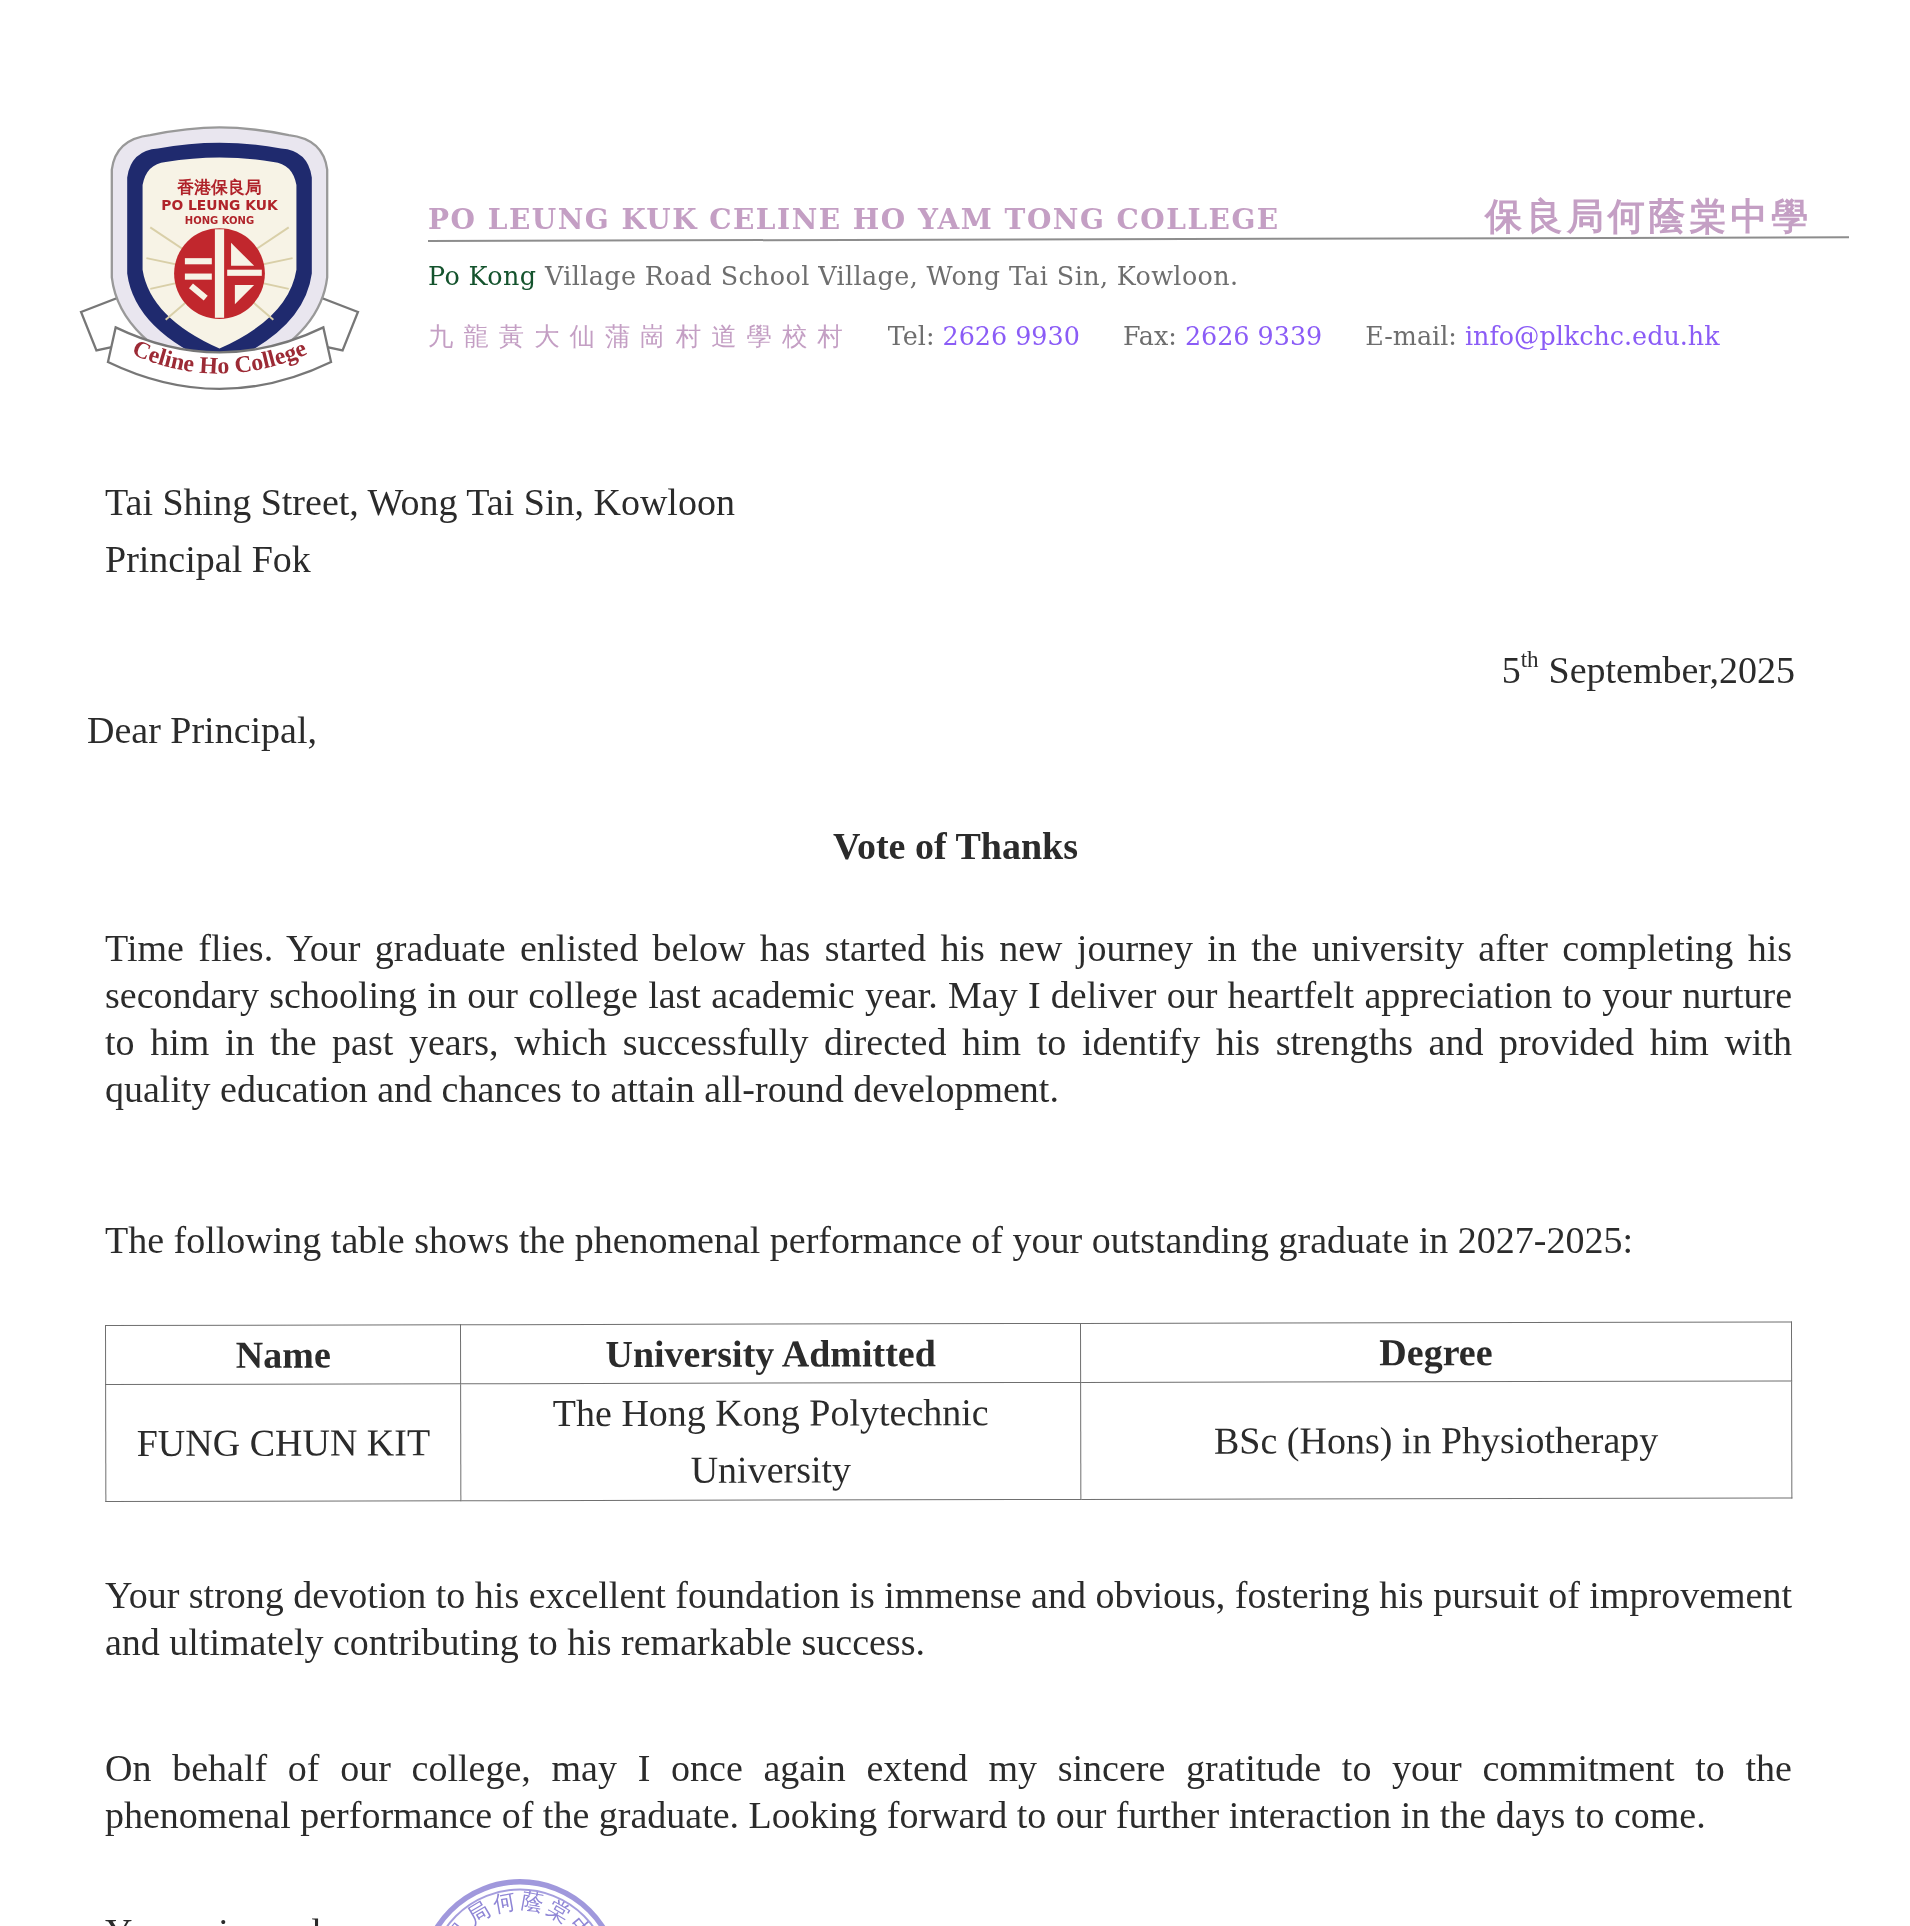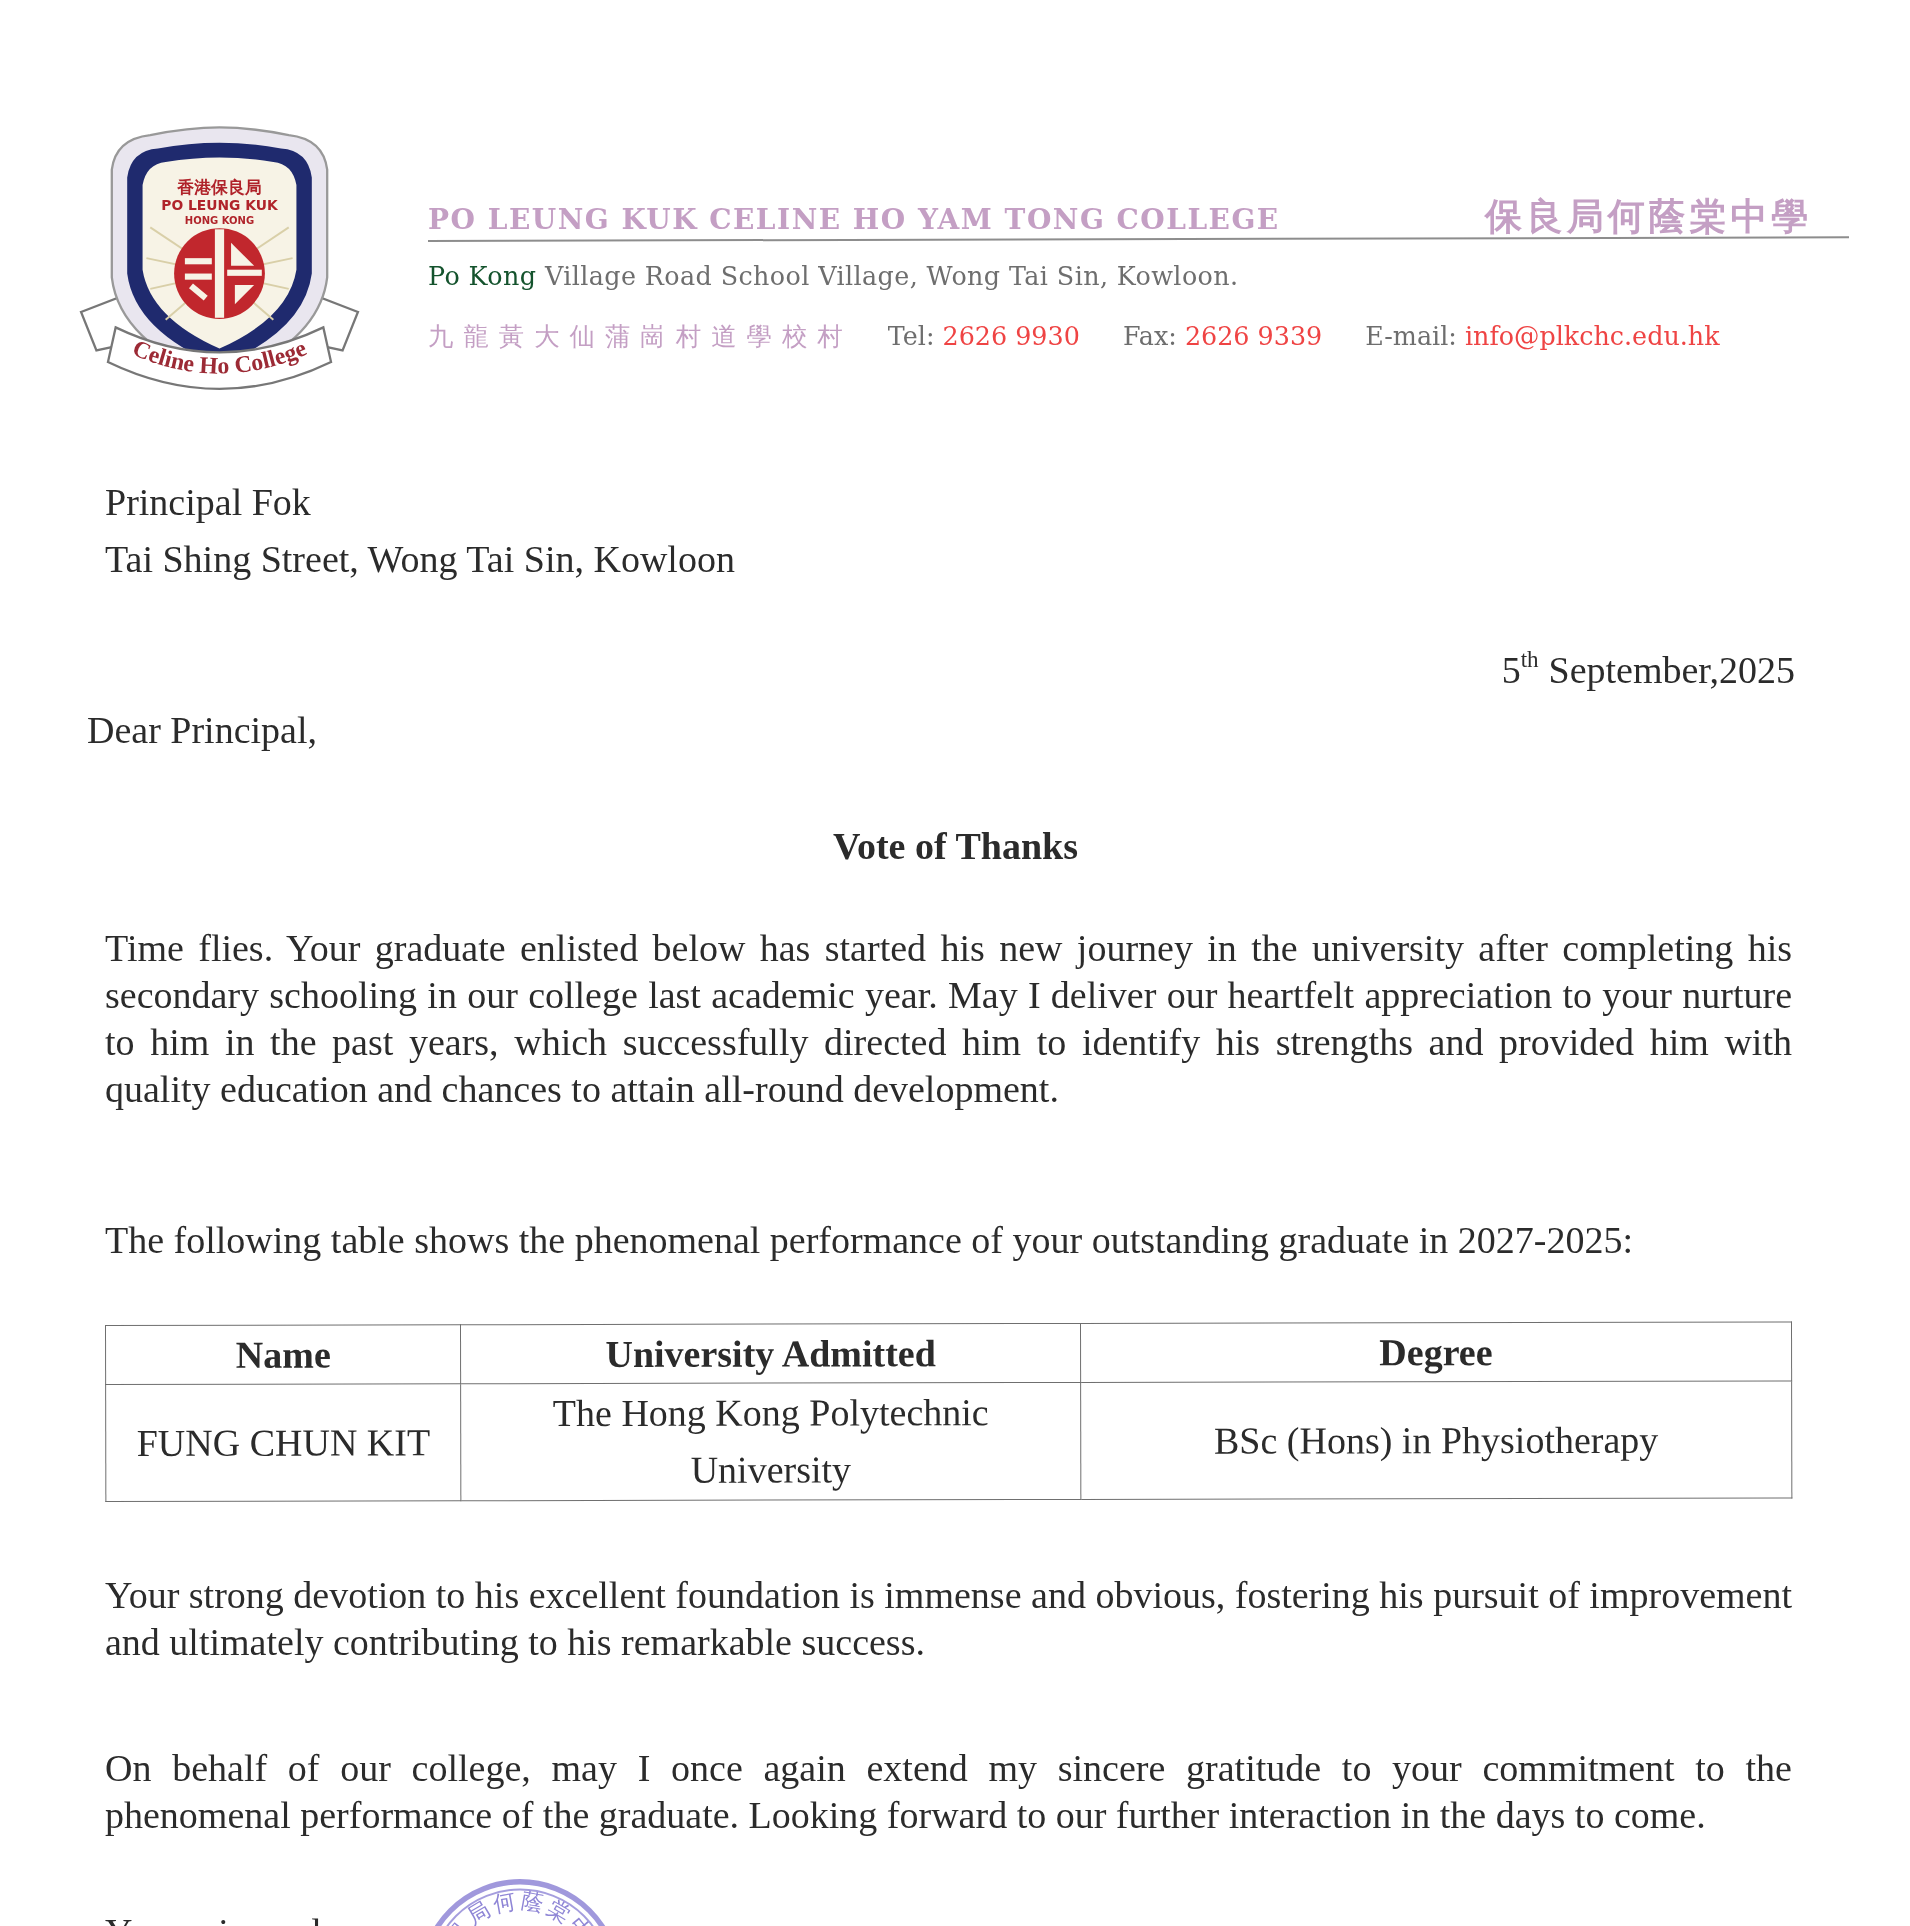--- a/index.html
+++ b/index.html
@@ -11,21 +11,21 @@
     #logo { left:73px; top:112px; width:293px; height:300px; }
     .lh-name { left:428px; top:203px; font-family:"DejaVu Serif", serif; font-weight:bold;
       font-size:28px; letter-spacing:1.5px; color:#c49fc4; }
     .lh-cname { left:1485px; top:192px; font-size:37px; font-weight:bold; color:#c49fc4; letter-spacing:3.9px; }
     .lh-rule { left:428px; top:240px; width:1421px; height:0; border-top:2.7px solid #8d8d8d; transform:rotate(-0.15deg); transform-origin:left; }
     .lh-addr { left:428px; top:261px; font-family:"DejaVu Serif", serif; font-size:25.4px; color:#6e6e6e; letter-spacing:0.4px; }
     .lh-addr .pk { color:#14532d; }
     .lh-contact { left:428px; top:320px; font-family:"DejaVu Serif", serif; font-size:25.4px; color:#6e6e6e; white-space:nowrap; }
     .lh-contact .cn { color:#c49fc4; letter-spacing:10px; margin-right:27px; }
     .lh-contact .item { margin-right:35px; }
-    .lh-contact .val { color:#ef4444; }
+    .lh-contact .val { color:#8b5cf6; }
 
     
     .txt { font-size:38px; line-height:1.0; white-space:nowrap; }
     .recipient { left:105px; top:483px; }
     .recipient div { margin-bottom:18.5px; }
     .date { right:116px; top:651px; }
     .date sup { font-size:23px; vertical-align:top; position:relative; top:-3.1px; margin-right:10px; }
     .greeting { left:87px; top:711px; }
     .title { left:0; width:1911px; top:824px; text-align:center; font-weight:bold; font-size:38px; }
     .title span { text-decoration-thickness:3.1px; text-underline-offset:7px; }
@@ -102,22 +102,22 @@
   <span class="pk">Po Kong </span><span>Village Road School Village, Wong Tai Sin, Kowloon.</span>
 </div>
 <div class="abs lh-contact">
   <span class="cn">九龍黃大仙蒲崗村道學校村</span>
   <span class="item"><span>Tel: </span><span class="val">2626 9930</span></span>
   <span class="item"><span>Fax: </span><span class="val">2626 9339</span></span>
   <span><span>E-mail: </span><span class="val">info@plkchc.edu.hk</span></span>
 </div>
 
 <div class="abs txt recipient">
+  <div>Tai Shing Street, Wong Tai Sin, Kowloon</div>
   <div>Principal Fok</div>
-  <div>Tai Shing Street, Wong Tai Sin, Kowloon</div>
 </div>
 
 <div class="abs txt date"><span>5</span><sup>th</sup><span>September,2025</span></div>
 
 <div class="abs txt greeting">Dear Principal,</div>
 
 <div class="abs title"><span>Vote of Thanks</span></div>
 
 <div class="abs para p1">Time flies. Your graduate enlisted below has started his new journey in the university after completing his secondary schooling in our college last academic year. May I deliver our heartfelt appreciation to your nurture to him in the past years, which successfully directed him to identify his strengths and provided him with quality education and chances to attain all-round development.</div>
 <div class="abs para p2">The following table shows the phenomenal performance of your outstanding graduate in 2027-2025:</div>

